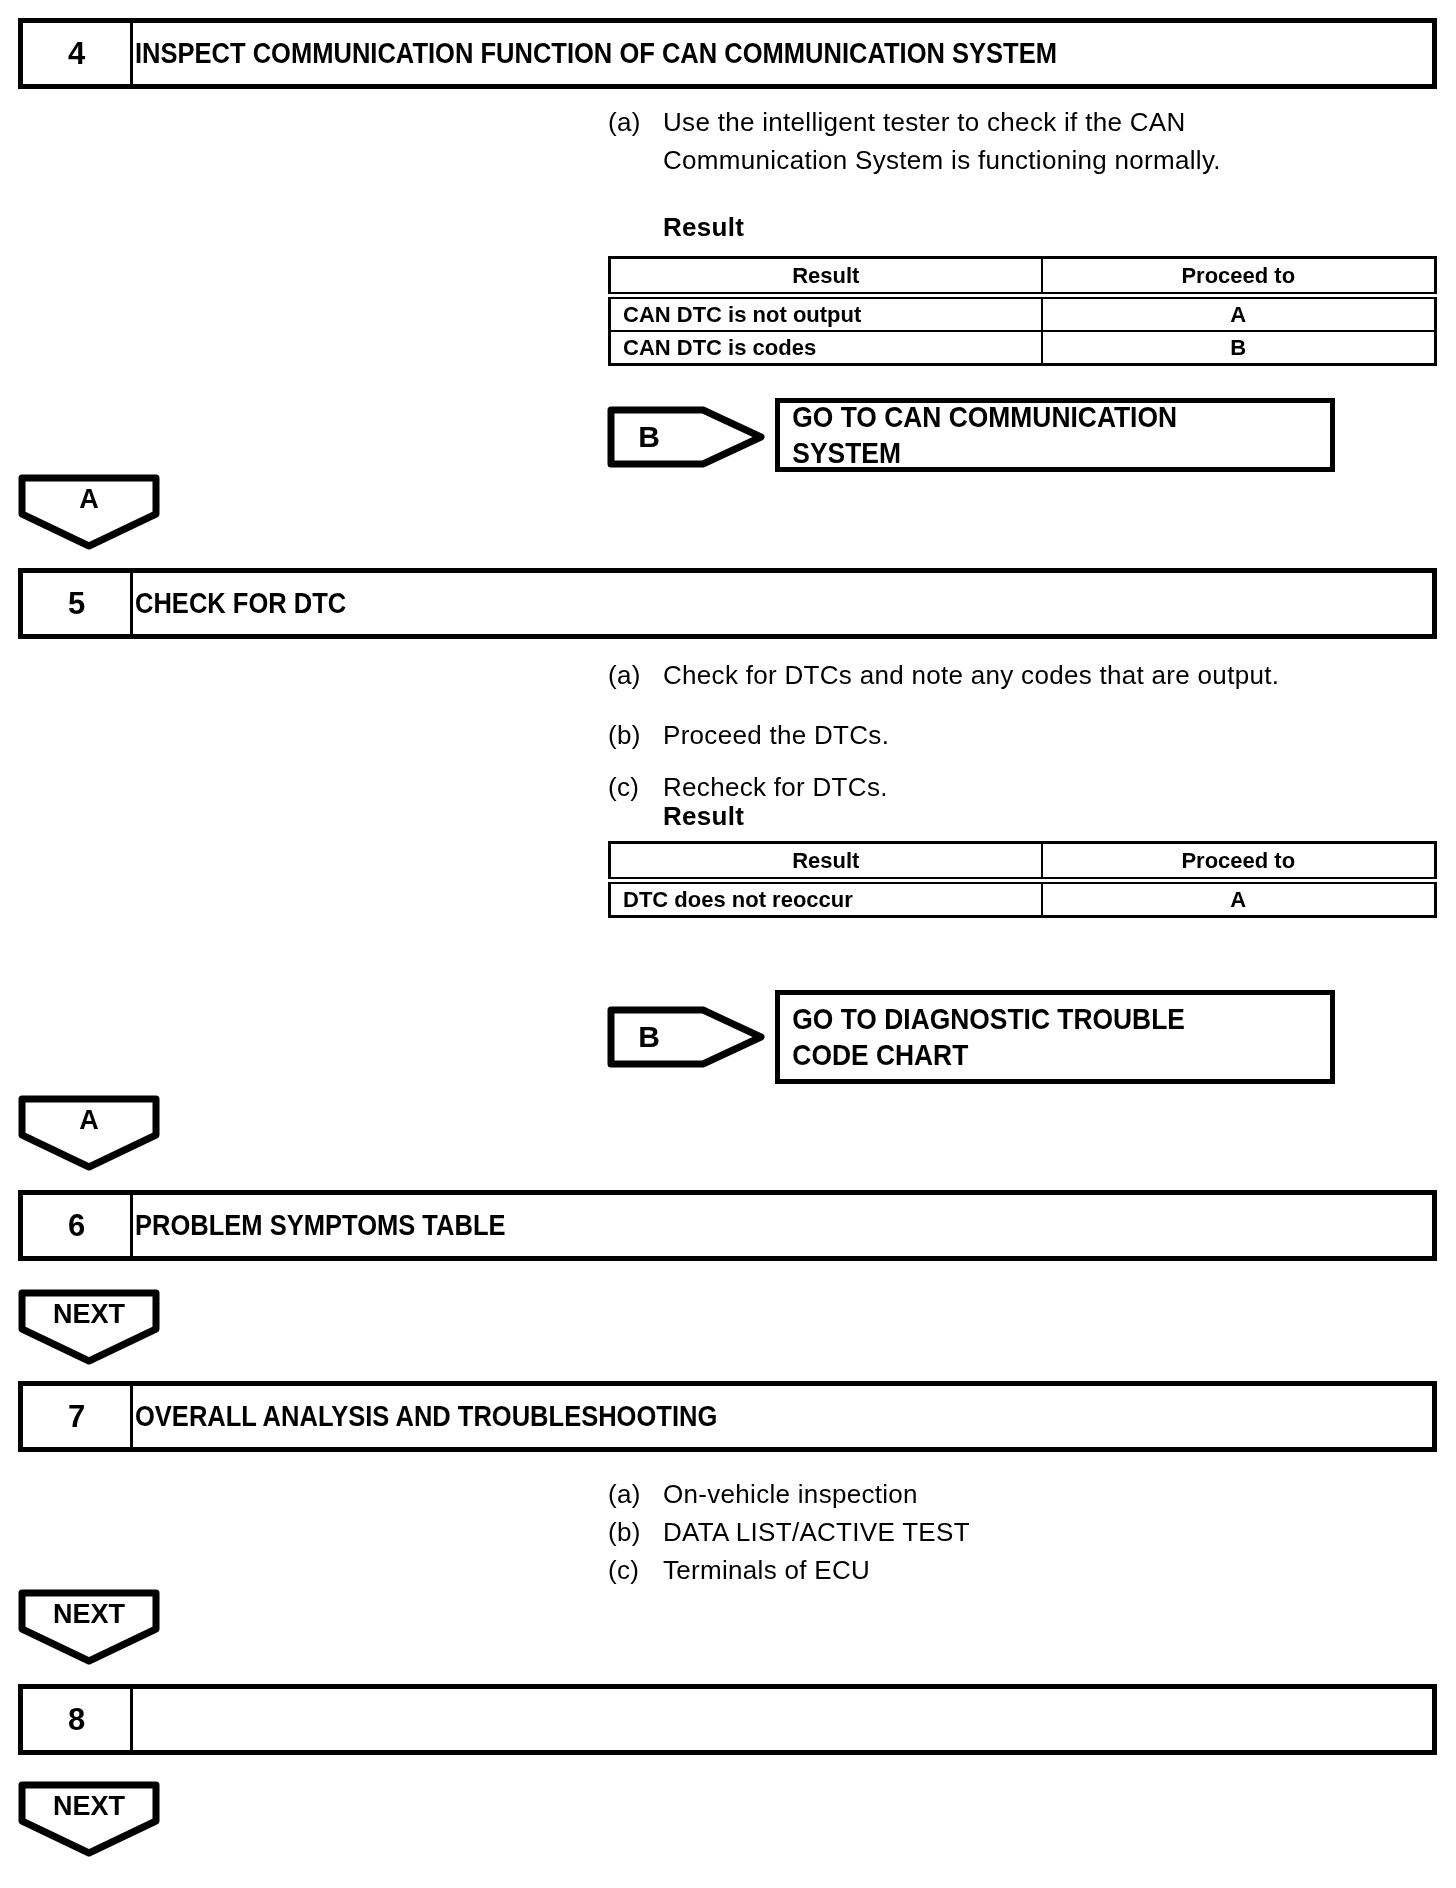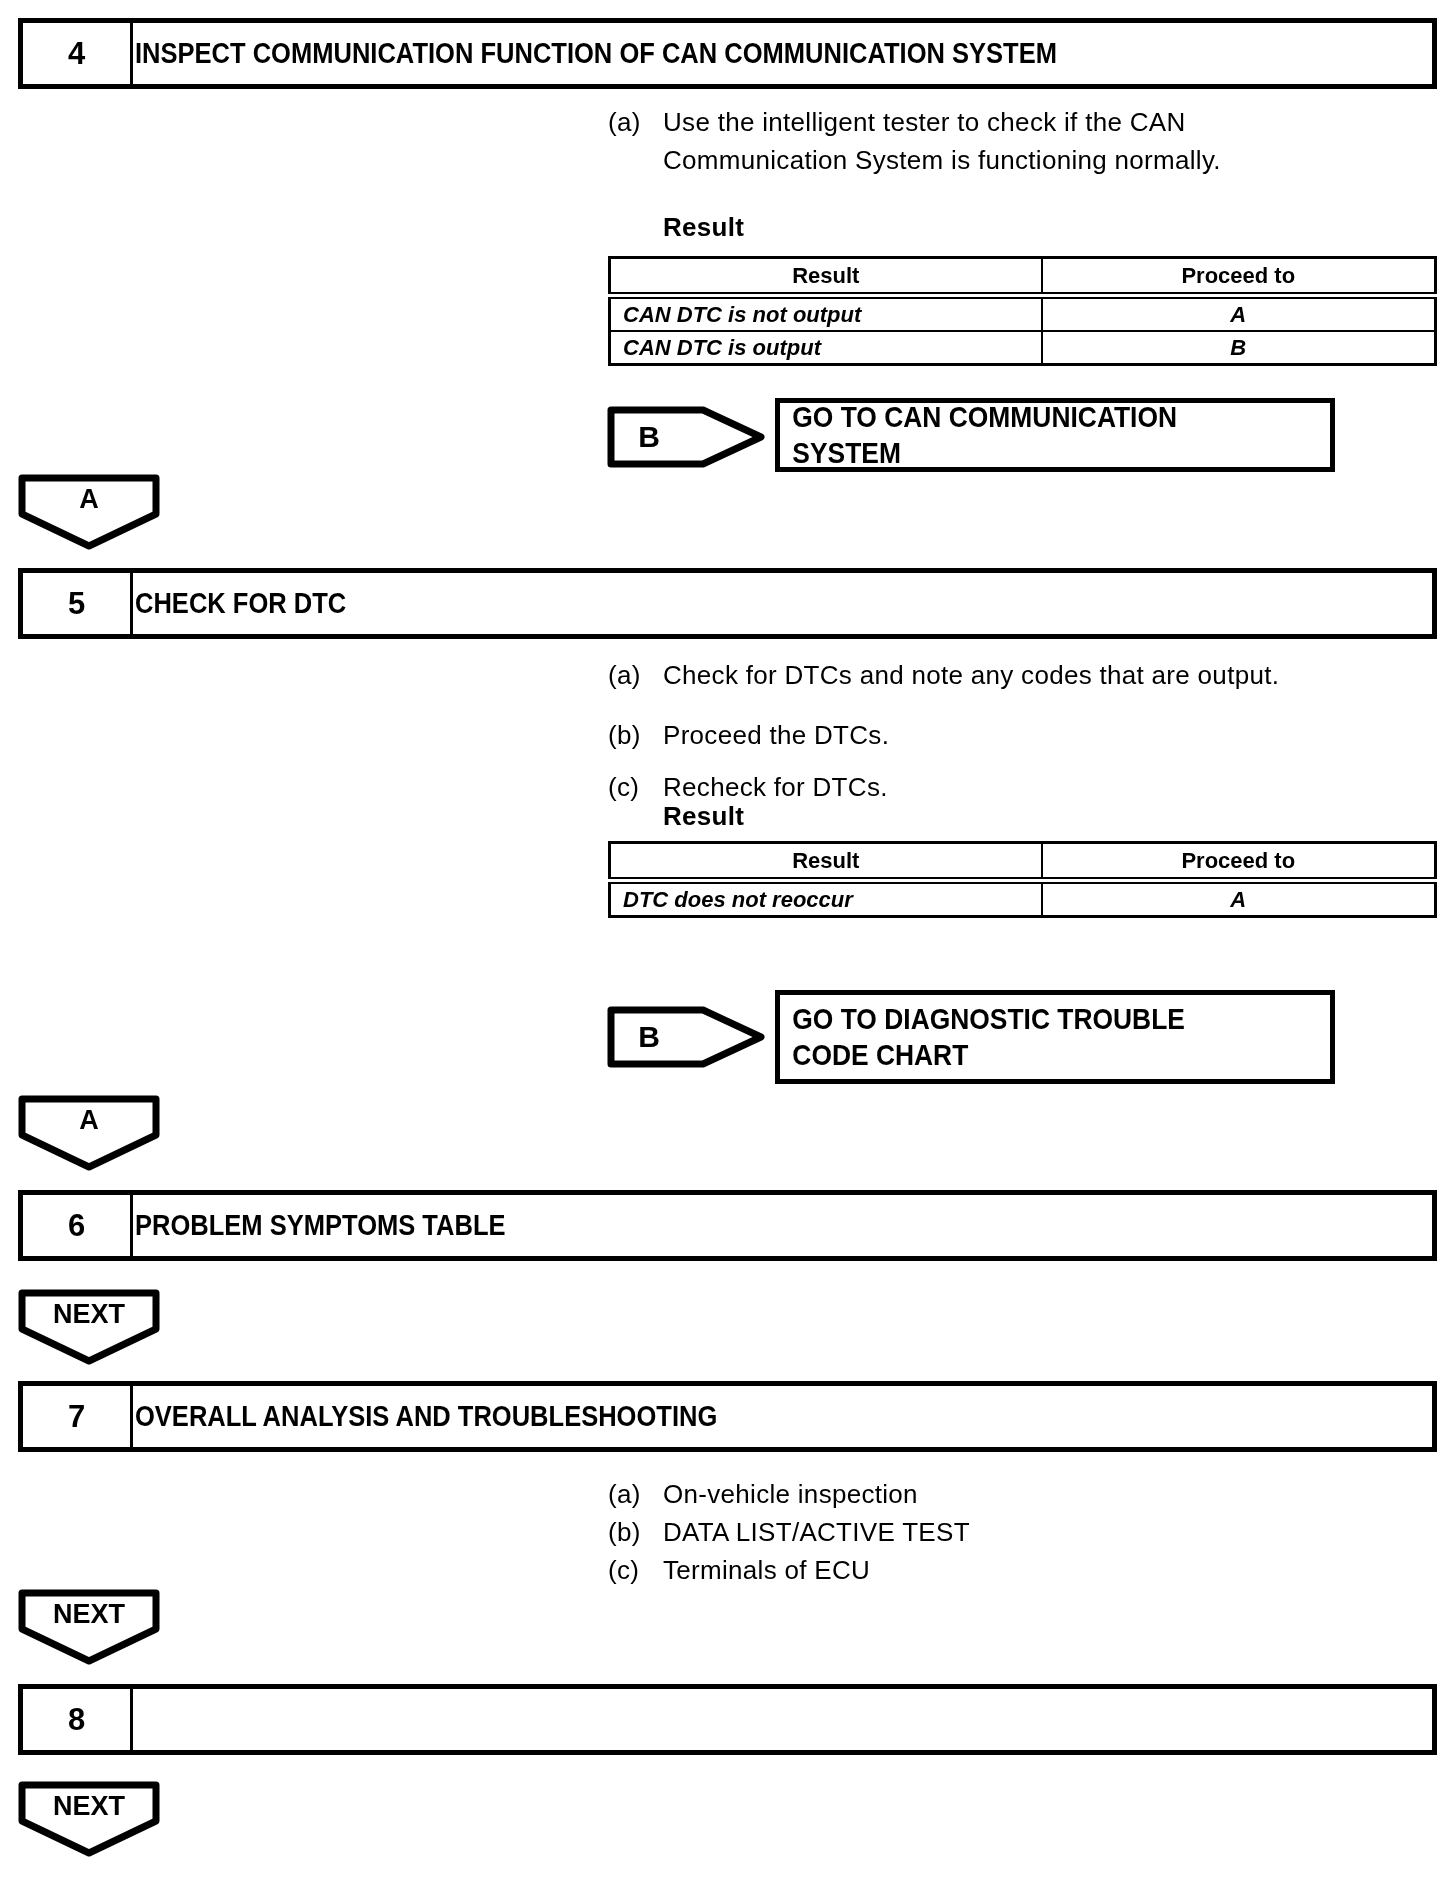--- a/index.html
+++ b/index.html
@@ -37,21 +37,21 @@
 
   
   .rtable {
     position:absolute; left:608px; width:829px;
     border-collapse:collapse; border:3px solid #000; table-layout:fixed;
   }
   .rtable th, .rtable td {
     border:2px solid #000; font-size:22px; font-weight:bold; padding:0;
   }
   .rtable th { height:33px; text-align:center; border-bottom:7px double #000; }
-  .rtable td { height:31px;font-style:italic; }
+  .rtable td { height:31px; }
   .rtable .res { width:52%; }
   .rtable td.res { text-align:left; padding-left:12px; }
   .rtable .pro { text-align:center; }
 
   
   .b-badge { position:absolute; left:607px; width:158px; height:62px; }
   .b-badge svg { position:absolute; left:0; top:0; }
   .b-badge polygon, .penta-badge polygon { fill:#fff; stroke:#000; stroke-width:7; stroke-linejoin:round; }
   .b-label {
     position:absolute; left:0; top:4px; width:84px; height:54px;
@@ -103,21 +103,21 @@
         <th class="res">Result</th>
         <th class="pro">Proceed to</th>
       </tr>
     </thead>
     <tbody>
       <tr>
         <td class="res">CAN DTC is not output</td>
         <td class="pro">A</td>
       </tr>
       <tr>
-        <td class="res">CAN DTC is output</td>
+        <td class="res">CAN DTC is codes</td>
         <td class="pro">B</td>
       </tr>
     </tbody>
   </table>
 
   <div class="b-badge" style="top:406px">
     <svg viewBox="0 0 158 62" width="158" height="62">
       <polygon points="4,4 96,4 154,31 96,58 4,58"></polygon>
     </svg>
     <span class="b-label">B</span>

